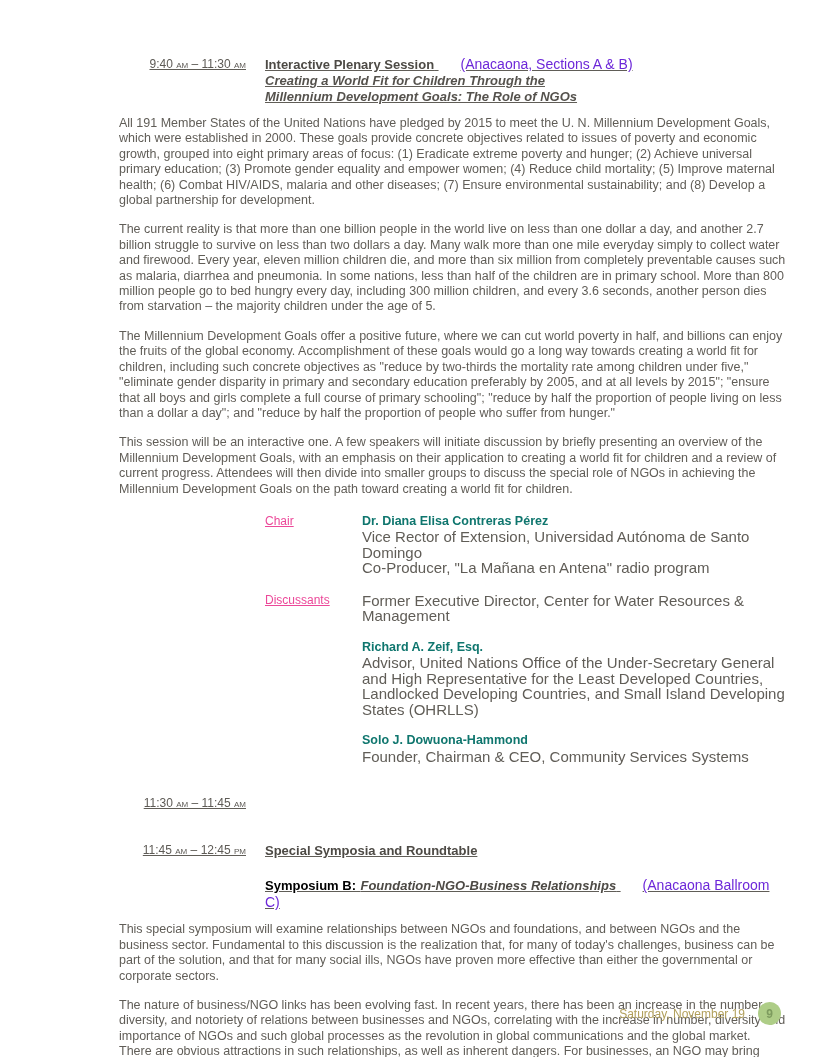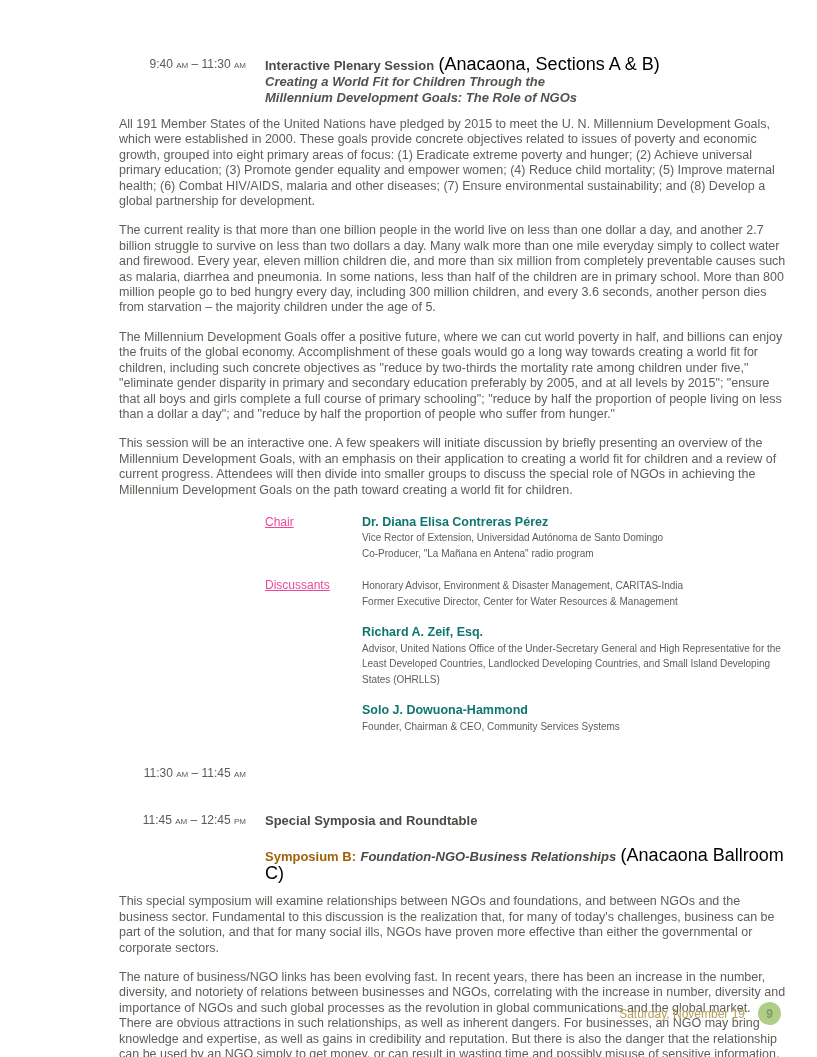--- a/index.html
+++ b/index.html
@@ -19,20 +19,21 @@
   .content {
     position: absolute;
     left: 119px; top: 56px;
     width: 667px;
   }
   
   .session-row {
     display: grid;
     grid-template-columns: 146px 1fr;
     align-items: start;
+    text-decoration: underline;
   }
   .time-col {
     font-size: 12px;
     line-height: 16px;
     color: #5d5a55;
     text-align: right;
     padding-right: 19px;
     font-variant: small-caps;
     white-space: nowrap;
   }
@@ -40,36 +41,36 @@
   .session-title {
     font-size: 13px;
     font-weight: bold;
     color: #4d4a45;
   }
   .session-title-plain {
     font-size: 12.5px;
     color: #5d5a55;
   }
   .location {
-    font-size: 18px;
-    color: #000000;
-    margin-left: 0;
+    font-size: 14px;
+    color: #6d28d9;
+    margin-left: 22px;
   }
   .session-subtitle {
     font-size: 13px;
     font-style: italic;
     font-weight: bold;
     color: #55524d;
     line-height: 15.5px;
   }
   .symposium-line { line-height: 16px; }
   .symposium-label {
     font-size: 13px;
     font-weight: bold;
-    color: #a16207;
+    color: #000000;
   }
   .symposium-title {
     font-size: 13px;
     font-weight: bold;
     font-style: italic;
     color: #4d4a45;
   }
   .body-para {
     font-size: 12.5px;
     line-height: 15.4px;
@@ -94,21 +95,21 @@
   .person-list { grid-column: 3; }
   .person { max-width: 432px; margin-bottom: 16px; }
   .person:last-child { margin-bottom: 0; }
   .person-name {
     font-size: 12.5px;
     font-weight: bold;
     color: #0f766e;
     line-height: 15.5px;
   }
   .person-line {
-    font-size: 10px;
+    font-size: 15px;
     color: #605d57;
     line-height: 15.5px;
   }
   .break-row { margin-top: 31px; }
   .symposia-row { margin-top: 31px; }
   .symposium-b-row { margin-top: 18px; }
   
   .footer {
     position: absolute;
     top: 1002px;
@@ -165,21 +166,20 @@
             <div class="person-name">Dr. Diana Elisa Contreras Pérez</div>
             <div class="person-line">Vice Rector of Extension, Universidad Autónoma de Santo Domingo</div>
             <div class="person-line">Co-Producer, "La Mañana en Antena" radio program</div>
           </div>
         </div>
       </div>
       <div class="person-row">
         <div class="role-label">Discussants</div>
         <div class="person-list">
           <div class="person">
-            <div class="person-line">Honorary Advisor, Environment &amp; Disaster Management, CARITAS-India</div>
             <div class="person-line">Former Executive Director, Center for Water Resources &amp; Management</div>
           </div>
           <div class="person">
             <div class="person-name">Richard A. Zeif, Esq.</div>
             <div class="person-line">Advisor, United Nations Office of the Under-Secretary General and High Representative for the Least Developed Countries, Landlocked Developing Countries, and Small Island Developing States (OHRLLS)</div>
           </div>
           <div class="person">
             <div class="person-name">Solo J. Dowuona-Hammond</div>
             <div class="person-line">Founder, Chairman &amp; CEO, Community Services Systems</div>
           </div>

